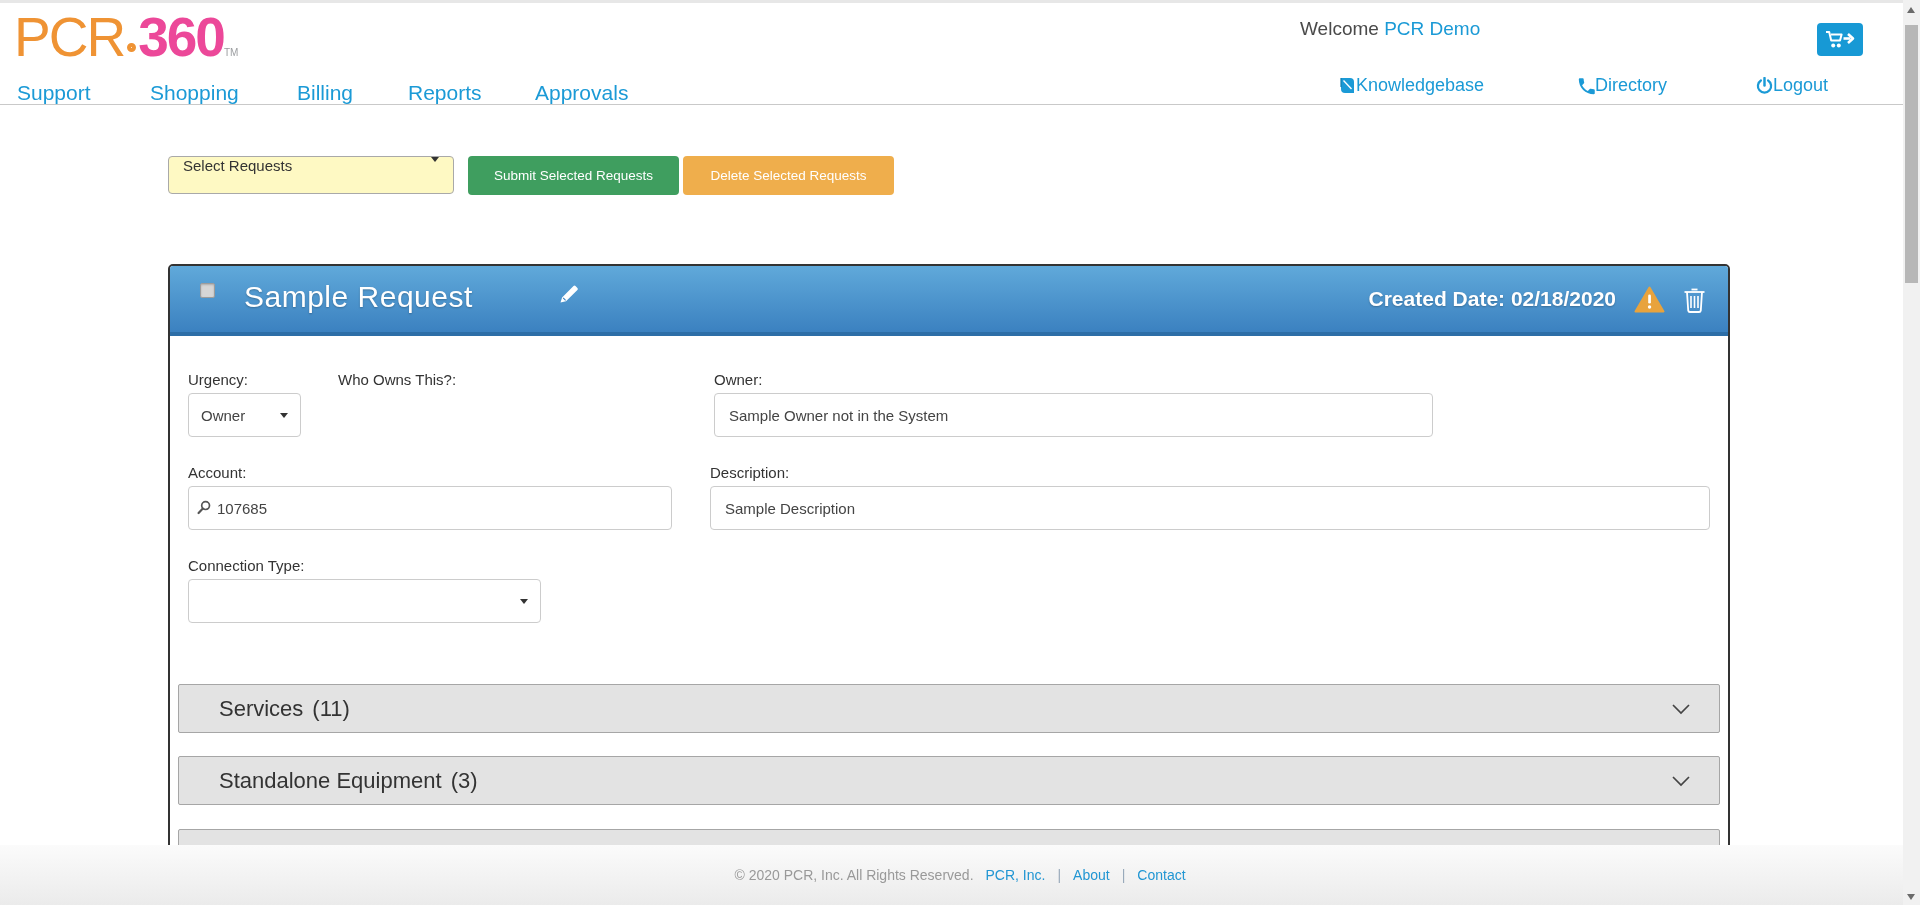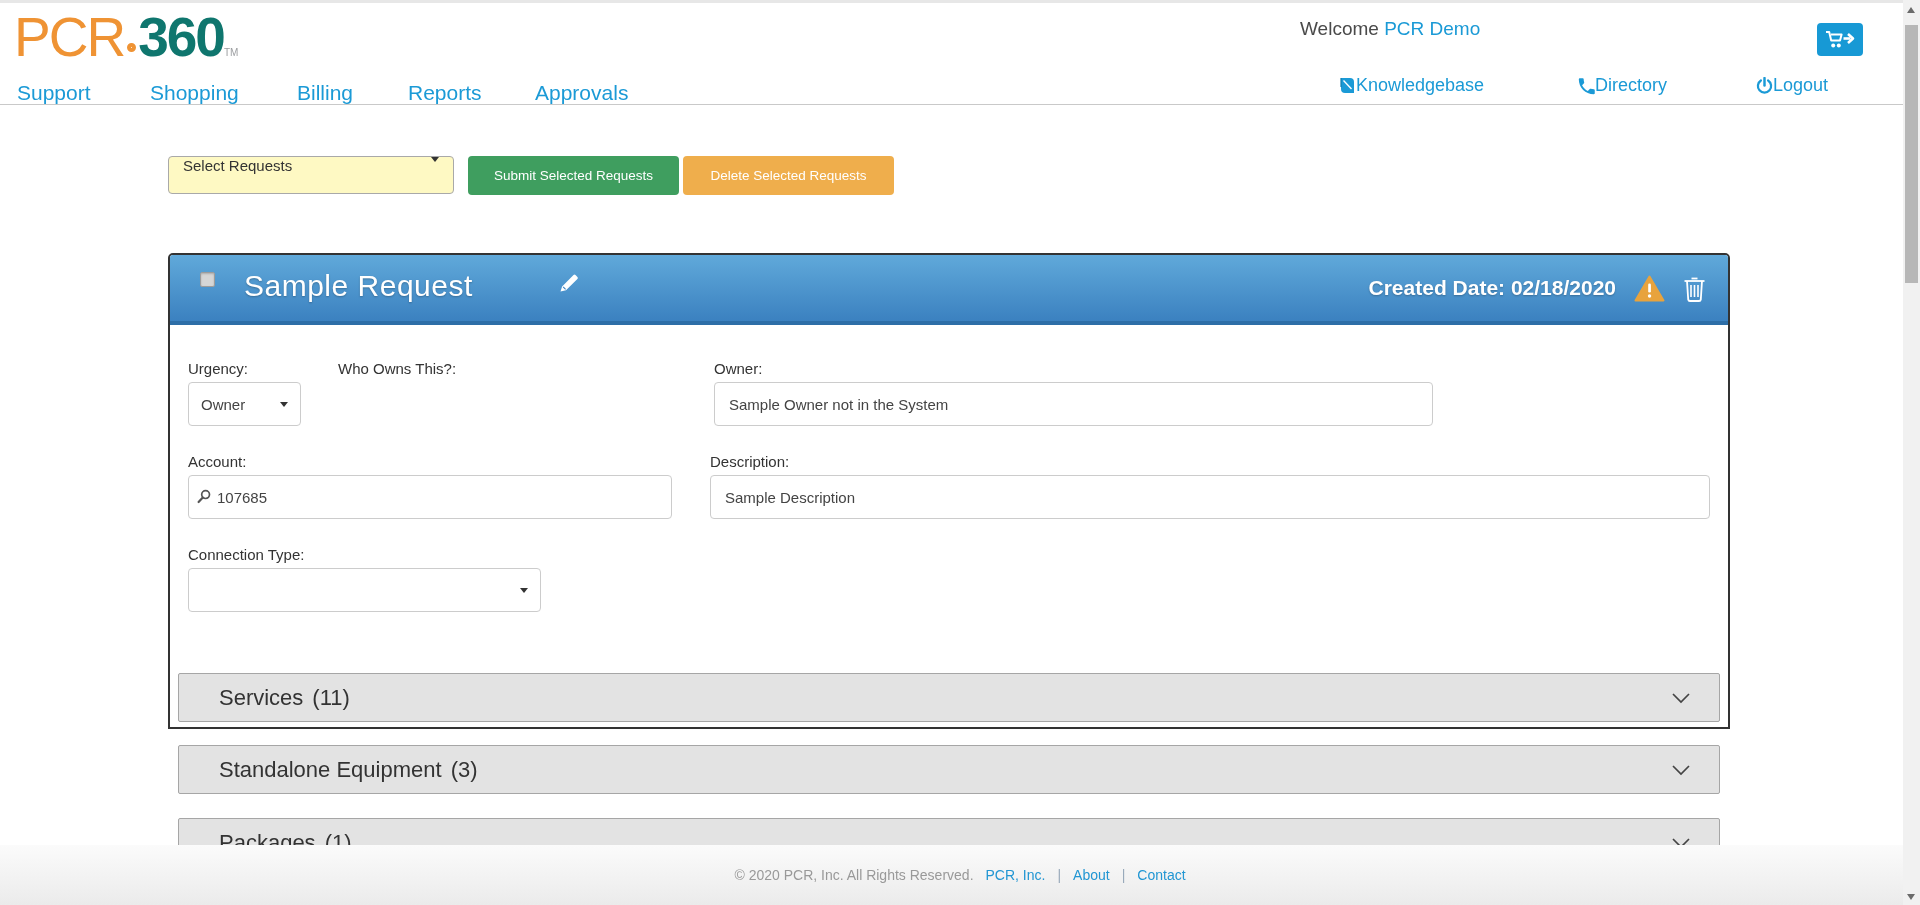--- a/index.html
+++ b/index.html
@@ -6,21 +6,21 @@
   html,body { width:1920px; height:905px; background:#fff; overflow:hidden; position:relative; }
 
   
   #topbar { position:absolute; left:0; top:0; width:1920px; height:105px;
             background:#fff; border-top:3px solid #e7e7e7; border-bottom:1px solid #c9c9c9; }
 
   #logo { position:absolute; left:14px; top:2px; white-space:nowrap; cursor:pointer; }
   .logo-pcr  { font-size:55px; color:#ef9334; letter-spacing:-2px; }
   .logo-dot  { display:inline-block; width:9px; height:9px; border:4px solid #ef9334;
                border-radius:50%; margin:0 2px 8px 3px; vertical-align:middle; }
-  .logo-360  { font-size:55px; color:#0f766e; font-weight:bold; letter-spacing:-2px; }
+  .logo-360  { font-size:55px; color:#ec4899; font-weight:bold; letter-spacing:-2px; }
   .logo-tm   { font-size:10px; color:#9b9da0; vertical-align:baseline; }
 
   .nav-item { position:absolute; top:78px; font-size:21px; color:#1b9ad6; cursor:pointer; }
   #nav-support   { left:17px; }
   #nav-shopping  { left:150px; }
   #nav-billing   { left:297px; }
   #nav-reports   { left:408px; }
   #nav-approvals { left:535px; }
 
   #welcome { position:absolute; left:1300px; top:15px; font-size:19px; color:#4a4a4a; }
@@ -43,21 +43,21 @@
                      color:#333; cursor:pointer; }
   .caret { width:0; height:0; border-left:4px solid transparent; border-right:4px solid transparent;
            border-top:5px solid #333; margin-left:auto; }
 
   .toolbar-btn { position:absolute; top:156px; height:39px; border:none; border-radius:4px;
                  color:#fff; font-size:13.5px; cursor:pointer; }
   #submit-btn { left:468px; width:211px; background:#3f9e5f; }
   #delete-btn { left:683px; width:211px; background:#efae4c; }
 
   
-  #request-panel { position:absolute; left:168px; top:253px; width:1562px; height:476px;
+  #request-panel { position:absolute; left:168px; top:264px; width:1562px; height:642px;
                    background:#fff; border:2px solid #333; border-radius:5px 5px 0 0; }
   #panel-header { position:relative; height:70px; border-radius:3px 3px 0 0;
                   background:linear-gradient(#60a9da,#3b81c0); border-bottom:4px solid #2d6ea7; }
   #hdr-checkbox { position:absolute; left:30px; top:17px; width:15px; height:15px;
                   background:#d6d6d6; border:1px solid #9c9c9c; border-radius:2px;
                   box-shadow:inset 0 1px 2px rgba(0,0,0,.2); cursor:pointer; }
   #panel-title { position:absolute; left:74px; top:14px; font-size:30px; color:#fff;
                  letter-spacing:.5px; text-shadow:0 1px 2px rgba(0,0,0,.25); }
   #edit-pencil { position:absolute; left:388px; top:17px; cursor:pointer; }
   #hdr-right { position:absolute; right:22px; top:0; height:66px; display:flex;

